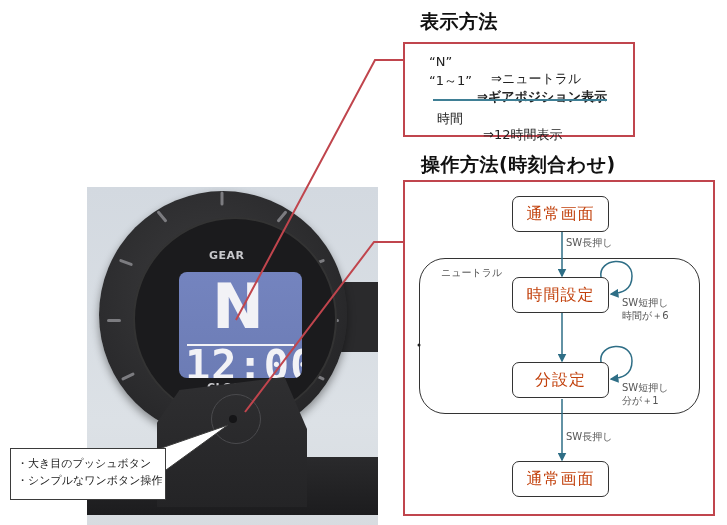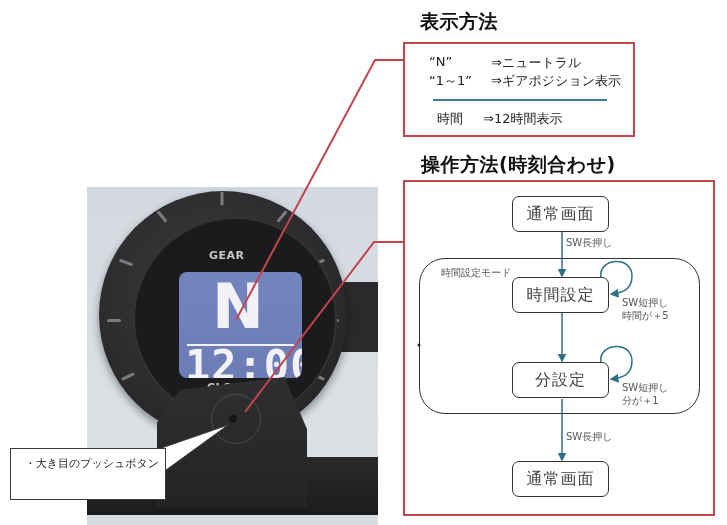--- a/index.html
+++ b/index.html
@@ -9,21 +9,21 @@
 
   
   .h-title { font-weight:bold; font-size:19px; color:#111; letter-spacing:0.5px; white-space:nowrap; }
 
   
   .red-frame { position:absolute; border:2px solid #c0454d; box-sizing:border-box; background:#fff; }
 
   
   .legend-row { position:absolute; font-size:13px; color:#222; white-space:nowrap; }
   .legend-key { display:inline-block; }
-  .legend-val { position:absolute; left:0; }
+  .legend-val { position:absolute; left:0;margin-top:16px; }
   .divider { position:absolute; height:2px; background:#3f7f95; }
 
   
   .photo { position:absolute; left:87px; top:187px; width:291px; height:392px;
            background:linear-gradient(180deg,#d3d9e0 0%, #dce1e6 60%, #d5d9dd 100%); overflow:hidden; }
   .bar { position:absolute; background:#2a2a2c; }
   .bezel { position:absolute; left:12px; top:4px; width:248px; height:248px; border-radius:50%;
            background:radial-gradient(circle at 45% 40%, #3c3c3e 0%, #2b2b2d 60%, #1e1e20 100%);
            box-shadow: 0 4px 8px rgba(0,0,0,0.4); }
   .inner-ring { position:absolute; left:34px; top:26px; width:204px; height:204px; border-radius:50%;
@@ -41,27 +41,27 @@
            background:linear-gradient(180deg,#2f2f31 0%,#242426 100%);
            clip-path: polygon(15% 10%, 85% 0%, 100% 40%, 100% 100%, 0% 100%, 0% 35%); }
   .push-ring { position:absolute; left:124px; top:207px; width:48px; height:48px; border-radius:50%;
                border:1px solid #4a4a4d; }
   .push-dot { position:absolute; left:142px; top:228px; width:8px; height:8px; border-radius:50%; background:#151517; }
   .base { position:absolute; left:0; top:270px; width:291px; height:58px;
           background:linear-gradient(180deg,#2a2a2c, #1c1c1e); }
 
   
   .callout { position:absolute; left:10px; top:448px; width:156px; height:52px; box-sizing:border-box;
-             background:#fff; border:1.5px solid #3b3b3b; padding:6px 6px; font-size:11px; line-height:17px;text-align:right; }
+             background:#fff; border:1.5px solid #3b3b3b; padding:6px 6px; font-size:11px; line-height:17px; }
   .callout div { white-space:nowrap; }
 
   
   .node { position:absolute; width:97px; height:36px; box-sizing:border-box; border:1.5px solid #333;
           border-radius:7px; background:#fff; display:flex; align-items:center; justify-content:center;
-          font-size:16px; color:#404040; letter-spacing:1px; }
+          font-size:16px; color:#c2410c; letter-spacing:1px; }
   .mode-box { position:absolute; left:419px; top:258px; width:281px; height:156px; box-sizing:border-box;
               border:1.5px solid #333; border-radius:26px; }
   .small { position:absolute; font-size:10px; color:#555; white-space:nowrap; line-height:13px; }
   svg.overlay { position:absolute; left:0; top:0; }
 </style>
 </head>
 <body>
 
 <div class="photo">
   <div class="bar" style="left:228px; top:95px; width:63px; height:70px;"></div>
@@ -88,56 +88,57 @@
   <div class="button-housing"></div>
   <div class="push-ring"></div>
   <div class="push-dot"></div>
 </div>
 
 <svg class="overlay" width="727" height="525">
   <polygon points="150,452 166,470 228,425" fill="#ffffff" stroke="#3b3b3b" stroke-width="1"></polygon>
 </svg>
 <div class="callout">
   <div>・大き目のプッシュボタン</div>
+  <div>・シンプルなワンボタン操作</div>
 </div>
 
 <div class="abs h-title" style="left:420px; top:9px;text-align:right;">表示方法</div>
 <div class="red-frame" style="left:403px; top:42px; width:232px; height:95px;">
   <div class="legend-row" style="left:24px; top:10px;">
     <span class="legend-key">“N”</span>
     <span class="legend-val" style="left:62px;">⇒ニュートラル</span>
   </div>
   <div class="legend-row" style="left:24px; top:28px;">
     <span class="legend-key">“1～1”</span>
-    <span class="legend-val" style="left:62px;">⇒ギアポジション表示</span>
+    <span class="legend-val" style="left:48px;font-weight:bold;">⇒ギアポジション表示</span>
   </div>
   <div class="divider" style="left:28px; top:55px; width:174px;"></div>
   <div class="legend-row" style="left:32px; top:66px;">
     <span class="legend-key">時間</span>
     <span class="legend-val" style="left:46px;">⇒12時間表示</span>
   </div>
 </div>
 
 <div class="abs h-title" style="left:421px; top:152px;">操作方法(時刻合わせ)</div>
 <div class="red-frame" style="left:403px; top:180px; width:312px; height:336px;"></div>
 
 <div class="mode-box"></div>
-<div class="small" style="left:441px; top:266px;">時間設定モード</div>
+<div class="small" style="left:441px; top:266px;">ニュートラル</div>
 
 <div class="node" style="left:512px; top:196px;">通常画面</div>
 <div class="node" style="left:512px; top:277px;">時間設定</div>
 <div class="node" style="left:512px; top:362px;">分設定</div>
 <div class="node" style="left:512px; top:461px;">通常画面</div>
 
 <div class="small" style="left:566px; top:236px;">SW長押し</div>
 <div class="small" style="left:566px; top:430px;">SW長押し</div>
 
 <div class="small" style="left:622px; top:296px;">
   <div>SW短押し</div>
-  <div>時間が＋5</div>
+  <div>時間が＋6</div>
 </div>
 <div class="small" style="left:622px; top:381px;">
   <div>SW短押し</div>
   <div>分が＋1</div>
 </div>
 
 <svg class="overlay" width="727" height="525">
   <defs>
     <marker id="ah" markerWidth="6" markerHeight="6" refX="5" refY="3" orient="auto">
       <path d="M0,0 L6,3 L0,6 z" fill="#2e6e86"></path>

